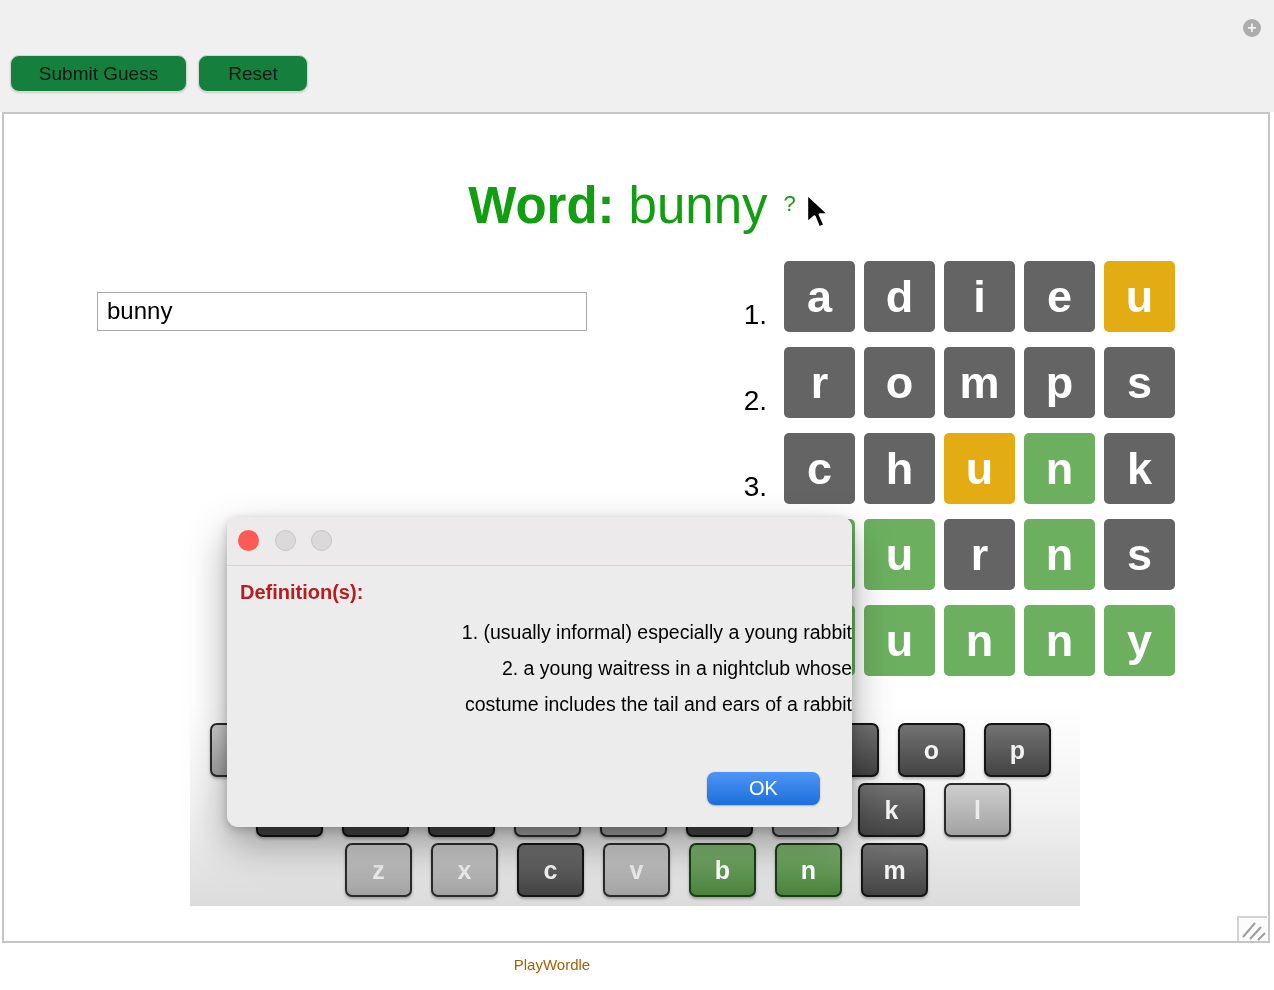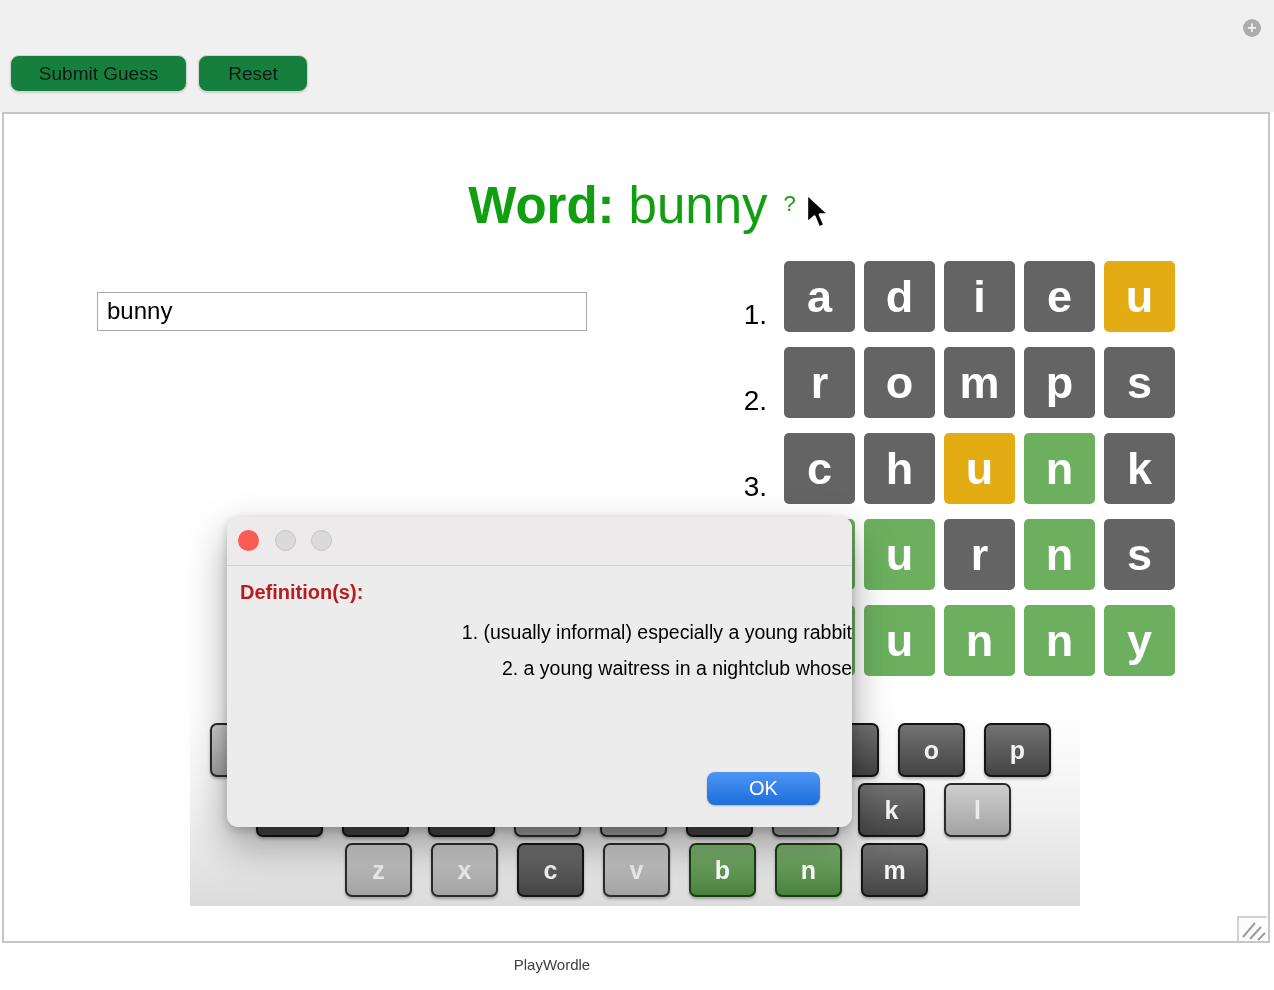--- a/index.html
+++ b/index.html
@@ -101,21 +101,21 @@
     box-shadow:0 1px 2px rgba(0,0,0,0.25);cursor:default;
   }
   
   .grip{
     position:absolute;left:1237px;top:916px;width:30px;height:25px;z-index:5;
     background:#FCFCFC;border-top:2px solid #D2D2D2;border-left:2px solid #D2D2D2;box-sizing:border-box;
   }
   
   .footer-caption{
     position:absolute;left:0;top:956px;width:1104px;text-align:center;
-    font-size:15px;color:#404040;z-index:2;
+    font-size:15px;color:#a16207;z-index:2;
   }
 </style>
 </head>
 <body>
 
 <div class="topbar">
   <div class="tb-btn tb-submit">Submit Guess</div>
   <div class="tb-btn tb-reset">Reset</div>
   <div class="options-icon">+</div>
 </div>
@@ -214,20 +214,21 @@
 <div class="dialog">
   <div class="dialog-titlebar">
     <span class="tl tl-close"></span>
     <span class="tl tl-min"></span>
     <span class="tl tl-zoom"></span>
   </div>
   <div class="dialog-heading">Definition(s):</div>
   <div class="dialog-lines">
     <div class="dialog-line">1. (usually informal) especially a young rabbit</div>
     <div class="dialog-line">2. a young waitress in a nightclub whose</div>
+    <div class="dialog-line">costume includes the tail and ears of a rabbit</div>
   </div>
   <div class="ok-btn">OK</div>
 </div>
 
 <div class="grip">
   <svg width="28" height="23" viewBox="0 0 28 23">
     <path d="M16 5 L4 19 M22 9 L11 21 M26 15 L19 22" stroke="#9C9C9C" stroke-width="2" fill="none"></path>
   </svg>
 </div>
 

